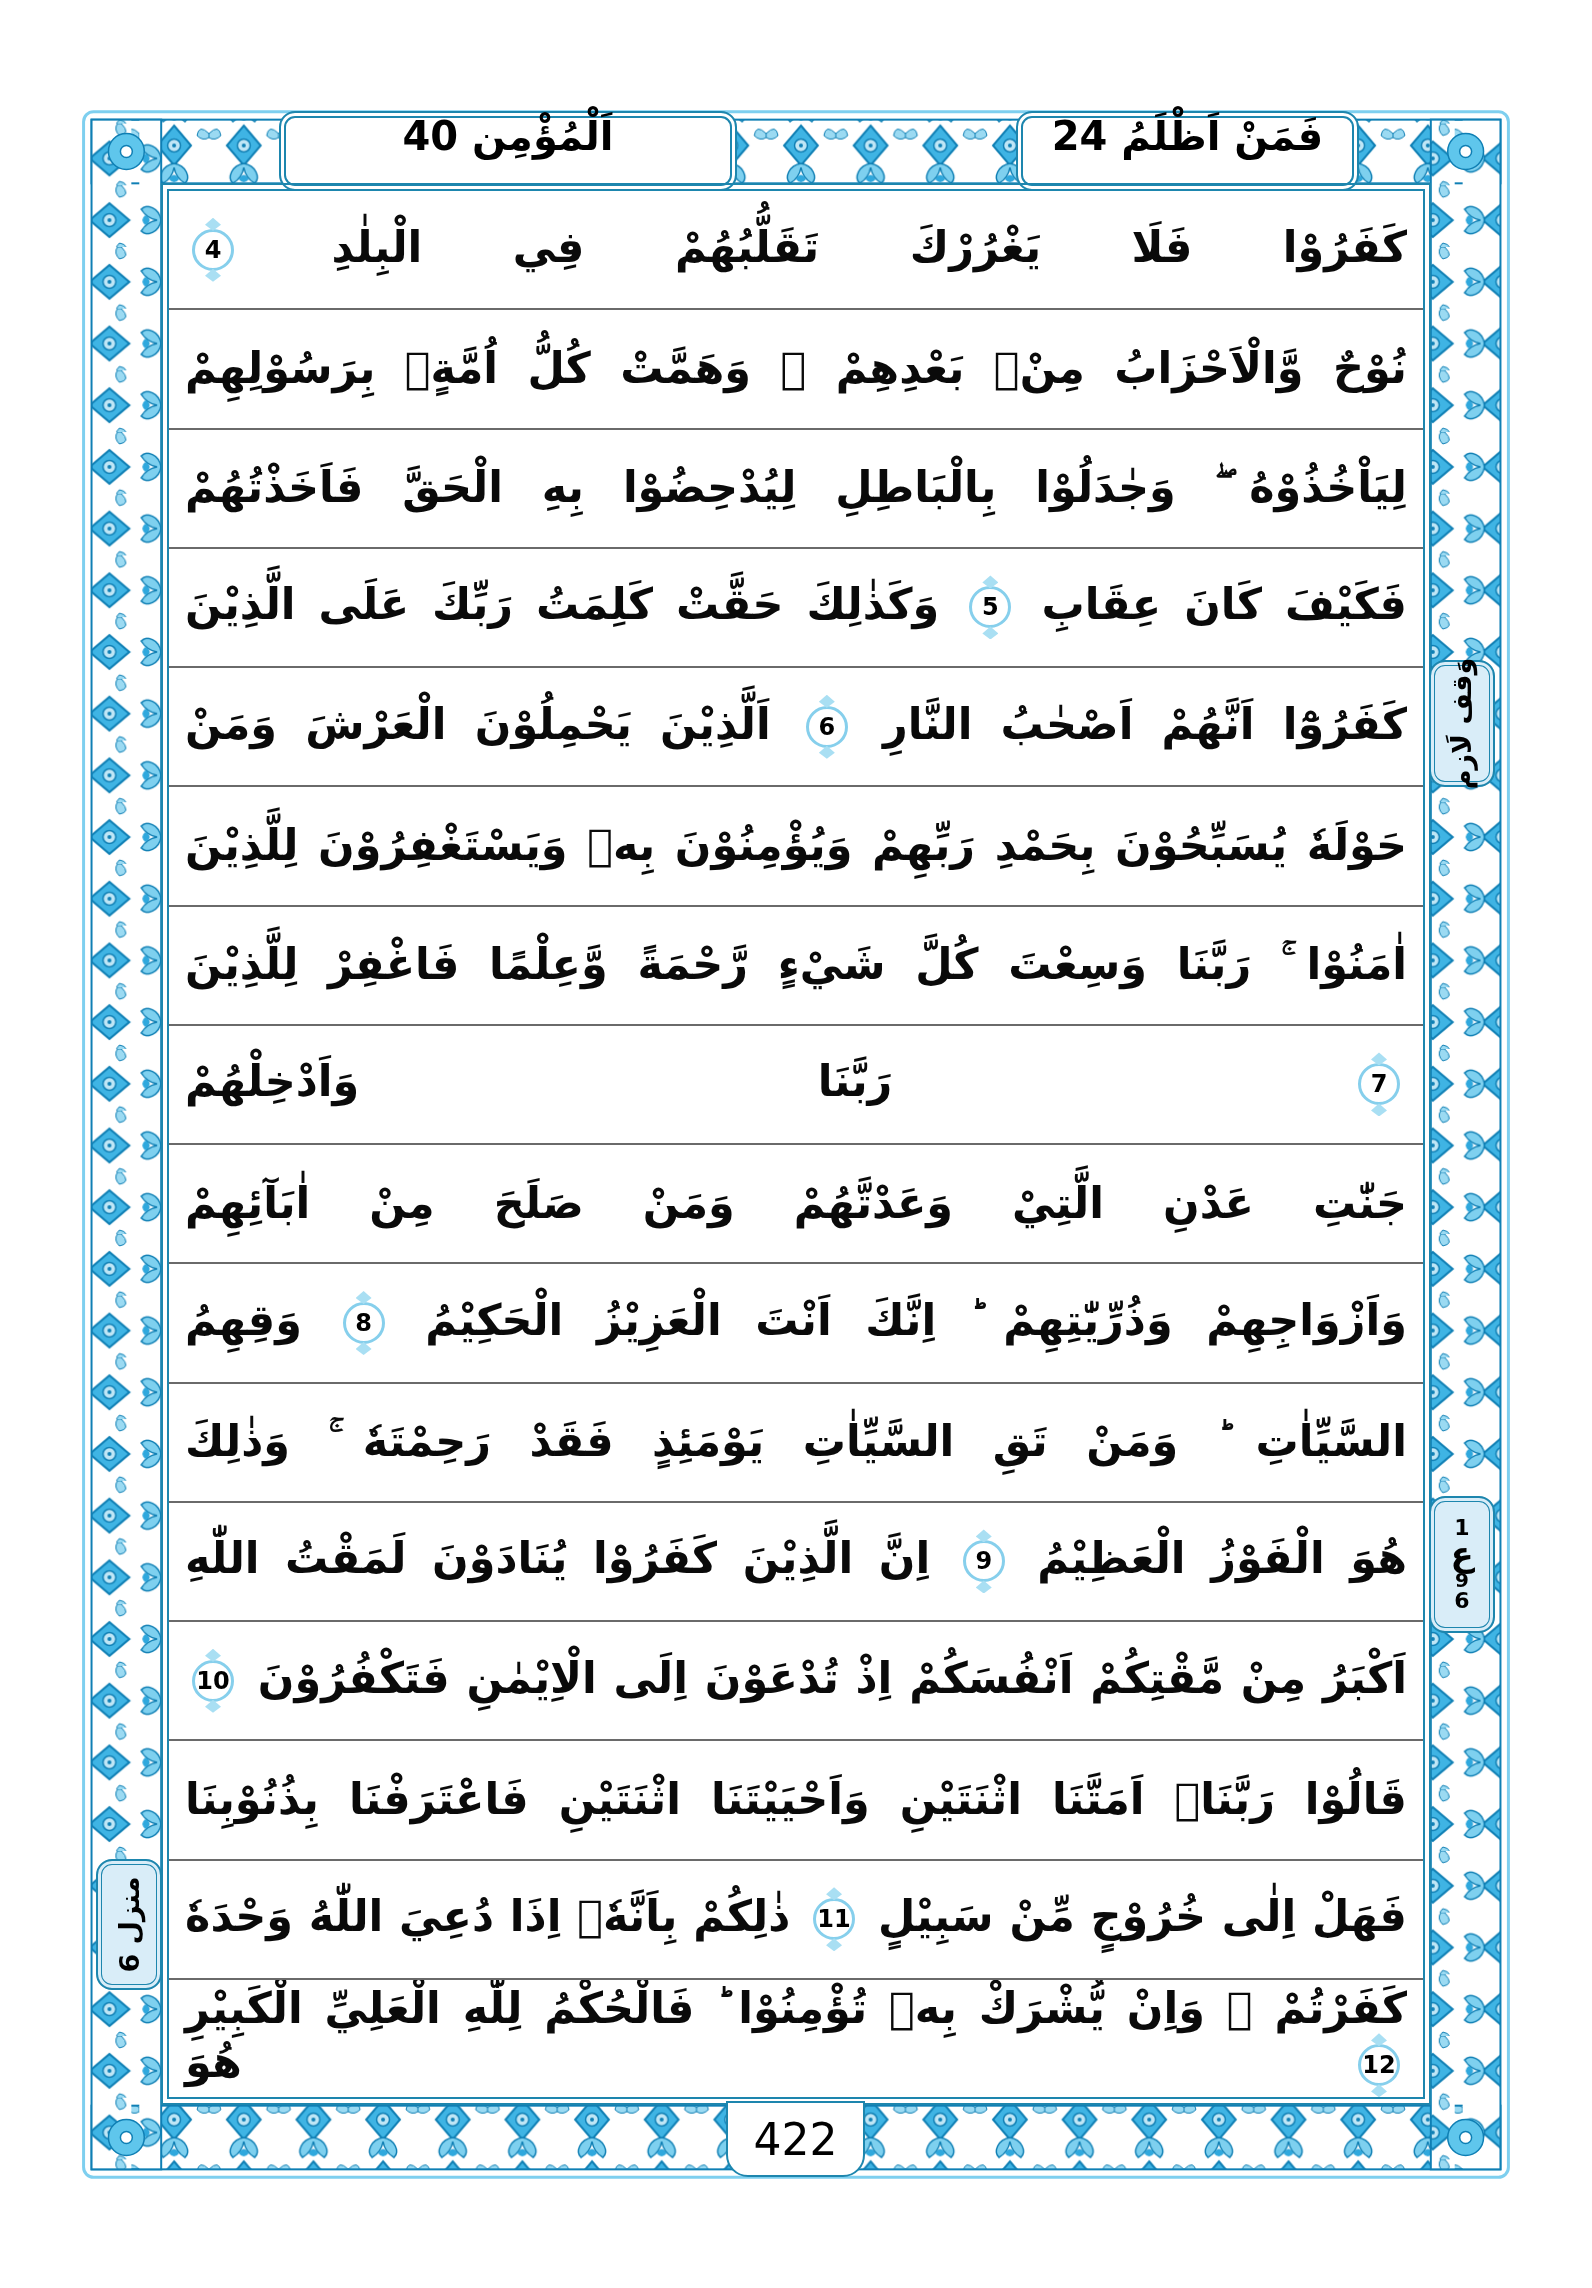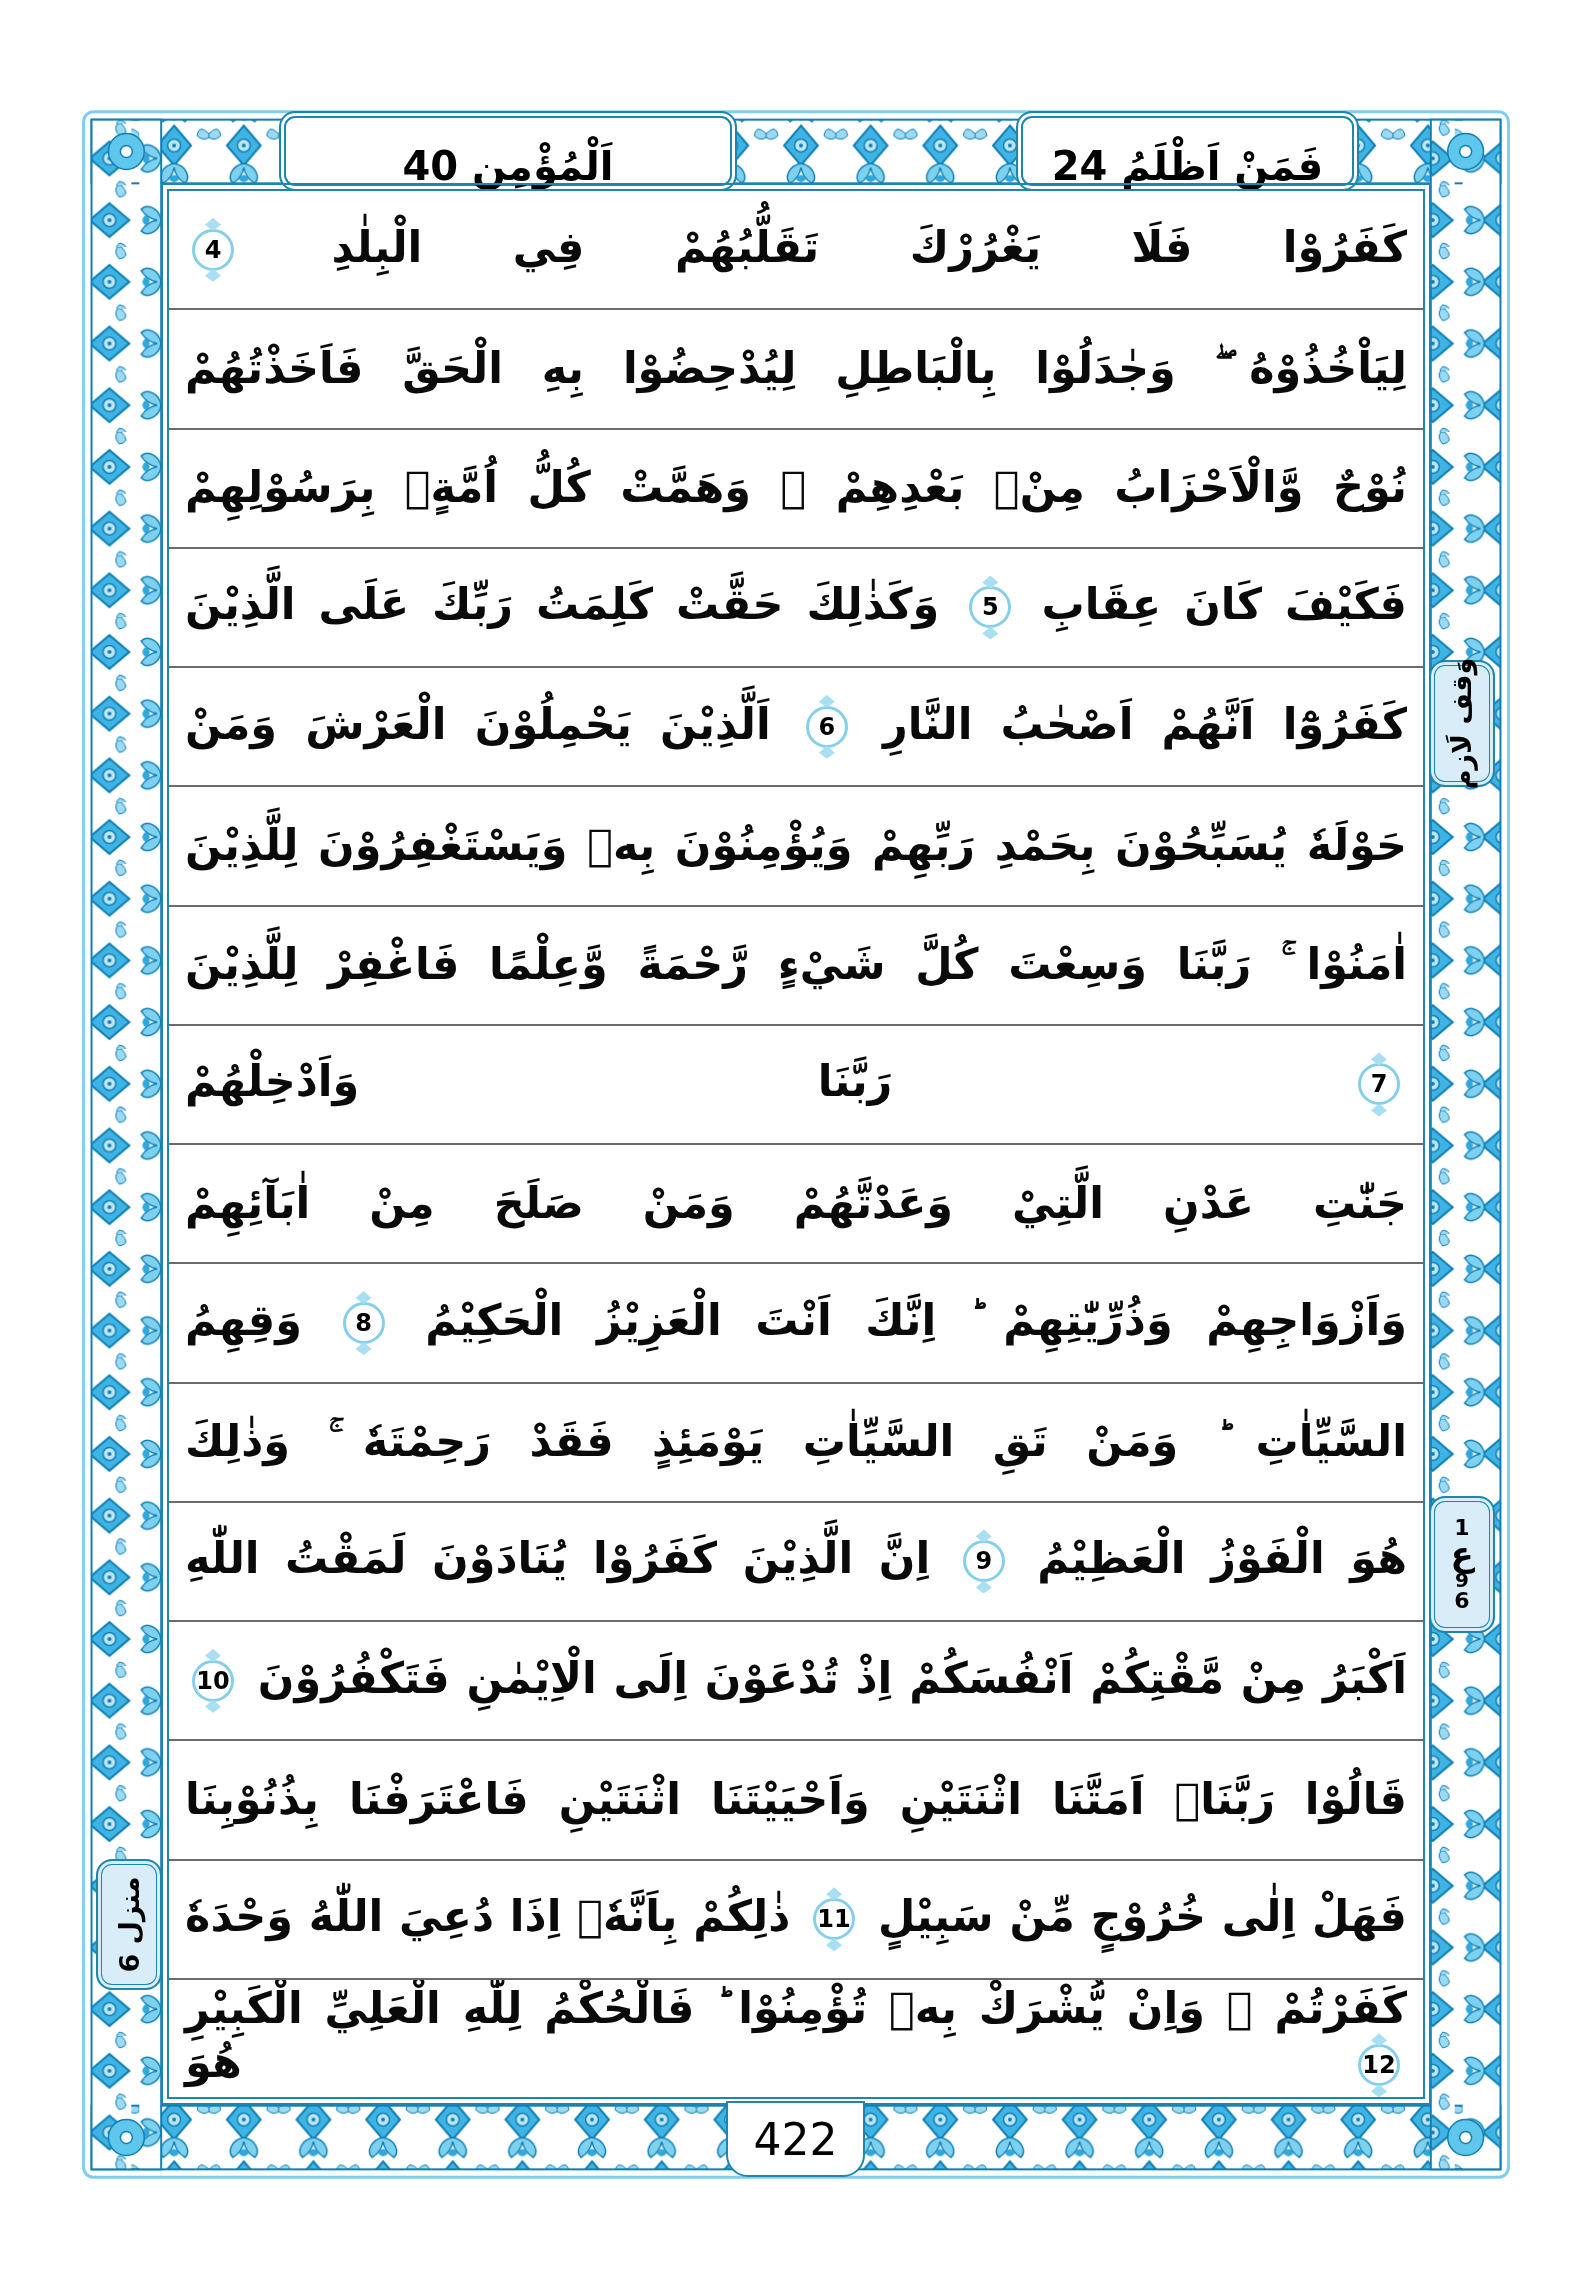--- a/index.html
+++ b/index.html
@@ -35,21 +35,21 @@
   .verse-badge::before,.verse-badge::after{content:"";position:absolute;left:50%;
     transform:translateX(-50%);width:16px;height:13px;background:#A9DFF3;
     clip-path:polygon(50% 0,100% 55%,50% 100%,0 55%);}
   .verse-badge::before{top:-2px;}
   .verse-badge::after{bottom:-2px;}
 
   
   .header-tab{position:absolute;top:111px;height:80px;background:#fff;
     border:2px solid var(--frame-line);border-radius:16px;
     box-shadow:inset 0 0 0 3px #fff, inset 0 0 0 5px var(--frame-line);
-    display:flex;align-items:flex-end;justify-content:center;
+    display:flex;align-items:flex-start;justify-content:center;
     font-size:40px;font-weight:bold;color:#000;direction:rtl;}
   .surah-tab{left:279px;width:458px;}
   .juz-tab{left:1016px;width:343px;}
 
   
   .page-tab{position:absolute;left:726px;top:2101px;width:139px;height:76px;background:#fff;
     border:2px solid var(--frame-line);border-radius:0 0 22px 22px;
     display:flex;align-items:center;justify-content:center;
     font-size:44px;font-weight:normal;color:#000;}
 
@@ -121,24 +121,24 @@
 </div>
 
 <div class="text-frame">
   <div class="lines">
       <div class="line-row">
         <div class="line-inner"><span class="ayah-text">كَفَرُوْا فَلَا يَغْرُرْكَ تَقَلُّبُهُمْ فِي الْبِلٰدِ</span> <span class="verse-badge">
             <span class="verse-num">4</span>
           </span>  </div>
       </div>
       <div class="line-row">
+        <div class="line-inner"><span class="ayah-text">نُوْحٌ وَّالْاَحْزَابُ مِنْۢ بَعْدِهِمْ ۖ وَهَمَّتْ كُلُّ اُمَّةٍۭ بِرَسُوْلِهِمْ</span> </div>
+      </div>
+      <div class="line-row">
         <div class="line-inner"><span class="ayah-text">لِيَاْخُذُوْهُ ۖ وَجٰدَلُوْا بِالْبَاطِلِ لِيُدْحِضُوْا بِهِ الْحَقَّ فَاَخَذْتُهُمْ</span> </div>
-      </div>
-      <div class="line-row">
-        <div class="line-inner"><span class="ayah-text">نُوْحٌ وَّالْاَحْزَابُ مِنْۢ بَعْدِهِمْ ۖ وَهَمَّتْ كُلُّ اُمَّةٍۭ بِرَسُوْلِهِمْ</span> </div>
       </div>
       <div class="line-row">
         <div class="line-inner"><span class="ayah-text">فَكَيْفَ كَانَ عِقَابِ</span> <span class="verse-badge">
             <span class="verse-num">5</span>
           </span> <span class="ayah-text">وَكَذٰلِكَ حَقَّتْ كَلِمَتُ رَبِّكَ عَلَى الَّذِيْنَ</span> </div>
       </div>
       <div class="line-row">
         <div class="line-inner"><span class="ayah-text">كَفَرُوْٓا اَنَّهُمْ اَصْحٰبُ النَّارِ</span> <span class="verse-badge">
             <span class="verse-num">6</span>
           </span> <span class="ayah-text">اَلَّذِيْنَ يَحْمِلُوْنَ الْعَرْشَ وَمَنْ</span> </div>

